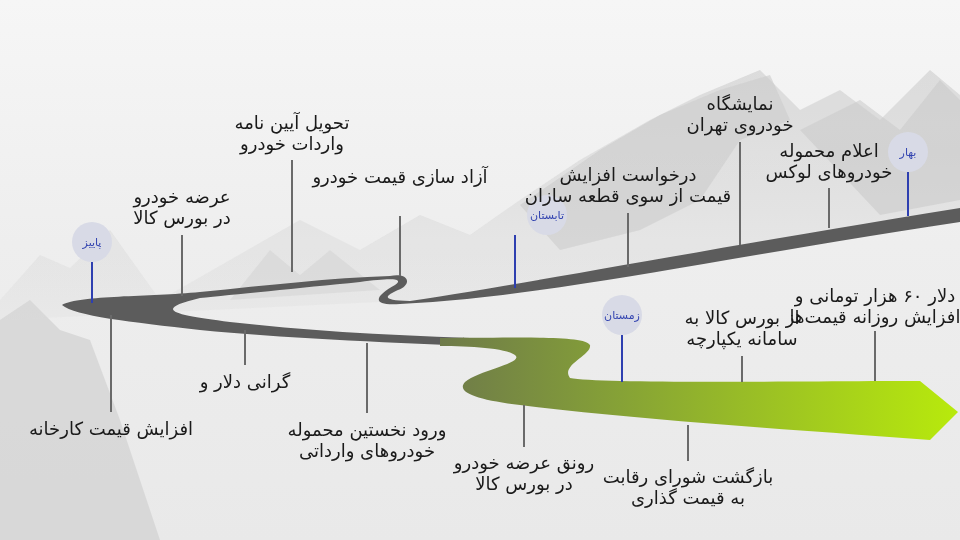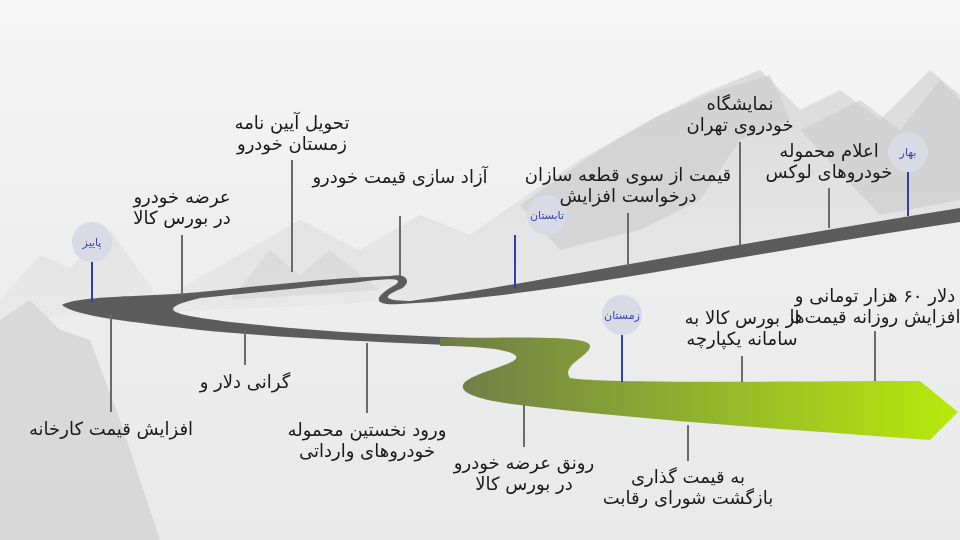--- a/index.html
+++ b/index.html
@@ -63,32 +63,32 @@
   <div>
     <div class="stem" style="left:181px;top:235px;height:61px;"></div>
     <div class="label" style="left:182px;top:186px;">
       <div>عرضه خودرو</div>
         <div>در بورس کالا</div>
     </div>
 
     <div class="stem" style="left:291px;top:160px;height:112px;"></div>
     <div class="label" style="left:292px;top:112px;">
       <div>تحویل آیین نامه</div>
-        <div>زمستان خودرو</div>
+        <div>واردات خودرو</div>
     </div>
 
     <div class="stem" style="left:399px;top:216px;height:60px;"></div>
     <div class="label" style="left:400px;top:166px;">
         <div>آزاد سازی قیمت خودرو</div>
     </div>
 
     <div class="stem" style="left:627px;top:213px;height:54px;"></div>
     <div class="label" style="left:628px;top:164px;">
-      <div>قیمت از سوی قطعه سازان</div>
-        <div>درخواست افزایش</div>
+      <div>درخواست افزایش</div>
+        <div>قیمت از سوی قطعه سازان</div>
     </div>
 
     <div class="stem" style="left:739px;top:142px;height:103px;"></div>
     <div class="label" style="left:740px;top:93px;">
       <div>نمایشگاه</div>
         <div>خودروی تهران</div>
     </div>
 
     <div class="stem" style="left:828px;top:188px;height:40px;"></div>
     <div class="label" style="left:829px;top:140px;">
@@ -129,18 +129,18 @@
     </div>
 
     <div class="stem" style="left:523px;top:405px;height:42px;"></div>
     <div class="label" style="left:524px;top:452px;">
       <div>رونق عرضه خودرو</div>
         <div>در بورس کالا</div>
     </div>
 
     <div class="stem" style="left:687px;top:425px;height:36px;"></div>
     <div class="label" style="left:688px;top:466px;">
-      <div>به قیمت گذاری</div>
-        <div>بازگشت شورای رقابت</div>
+      <div>بازگشت شورای رقابت</div>
+        <div>به قیمت گذاری</div>
     </div>
   </div>
 
 </div>
 
 </body></html>

